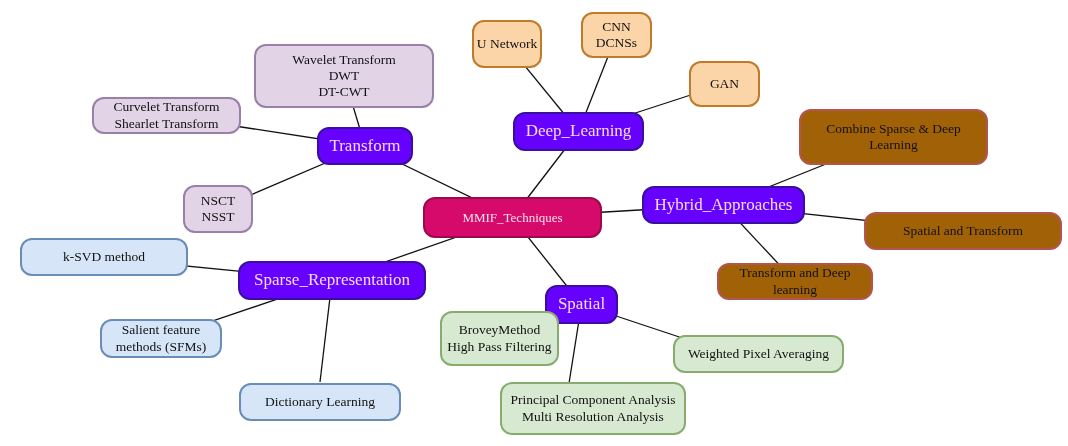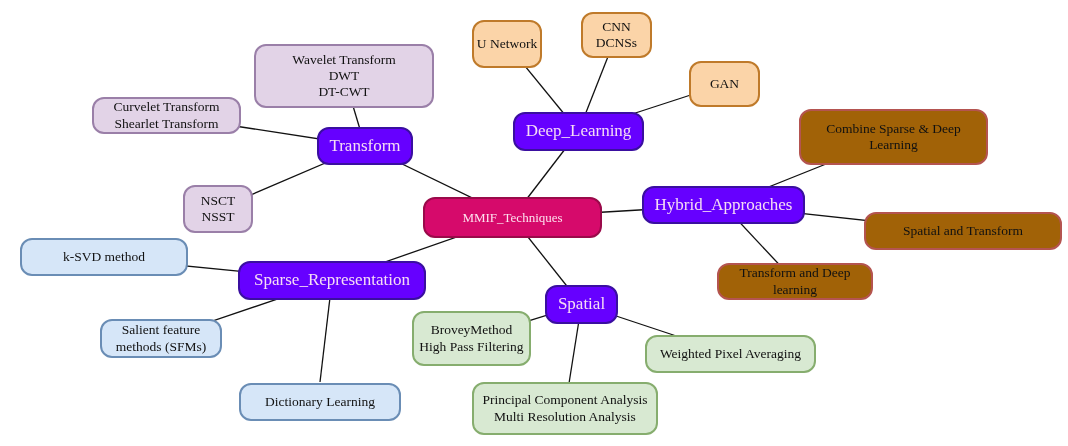--- a/index.html
+++ b/index.html
@@ -7,21 +7,21 @@
     #edges { position:absolute; left:0; top:0; width:1068px; height:446px; }
     .node { position:absolute; box-sizing:border-box; border-radius:12px; display:flex; flex-direction:column; align-items:center; justify-content:center; text-align:center; line-height:1.2; }
     .node span { display:block; }
     .hub { font-size:17px; color:#f6dcf5; border:2px solid #3a0fa0; background:#6600ff; }
     .root { font-size:13px; color:#fde1ee; border:2px solid #9a0a4a; background:#d60a6b; }
     .leaf { font-size:13.5px; color:#111; border:2px solid; }
     .purple { background:#e2d3e7; border-color:#9a7fa8; }
     .orange { background:#fbd4a8; border-color:#bf7a2a; }
     .red { background:#a16207; border-color:#b45450; }
     .blue { background:#d6e6f8; border-color:#6a8db5; }
-    .green { background:#d8e9d2; border-color:#86ad6e; }
+    .green { background:#d8e9d2; border-color:#86ad6e;margin-left:28px; }
   </style>
 </head>
 <body>
 
 <div id="canvas">
   <svg id="edges" xmlns="http://www.w3.org/2000/svg">
       <line x1="512.5" y1="217.5" x2="365" y2="146" stroke="#111" stroke-width="1.3"></line>
       <line x1="512.5" y1="217.5" x2="578.5" y2="131.5" stroke="#111" stroke-width="1.3"></line>
       <line x1="512.5" y1="217.5" x2="723.5" y2="205" stroke="#111" stroke-width="1.3"></line>
       <line x1="512.5" y1="217.5" x2="332" y2="280.5" stroke="#111" stroke-width="1.3"></line>

